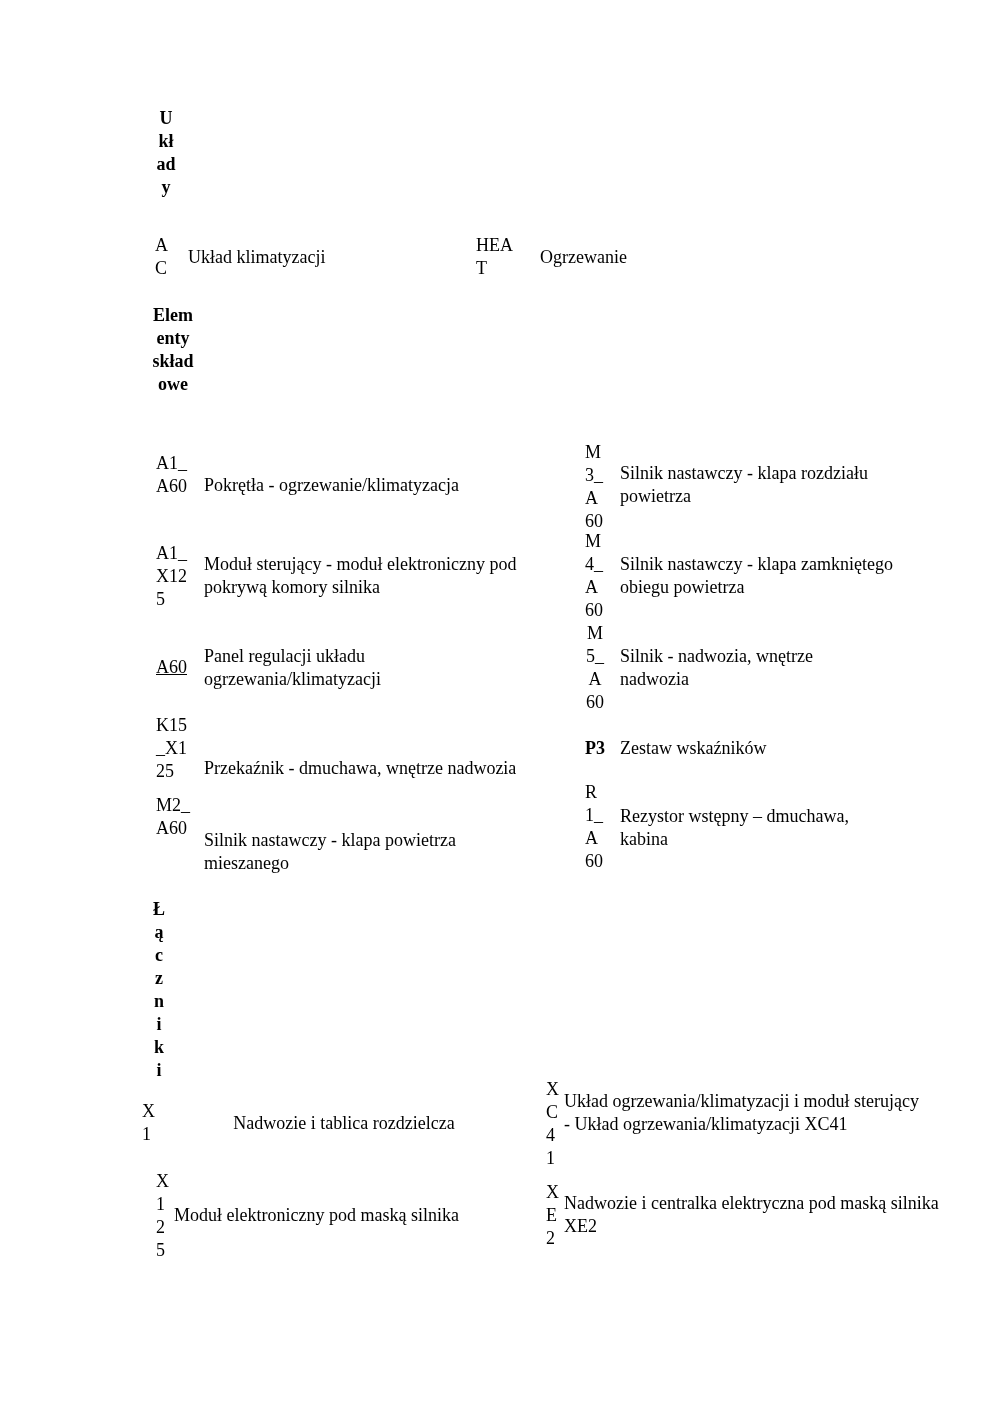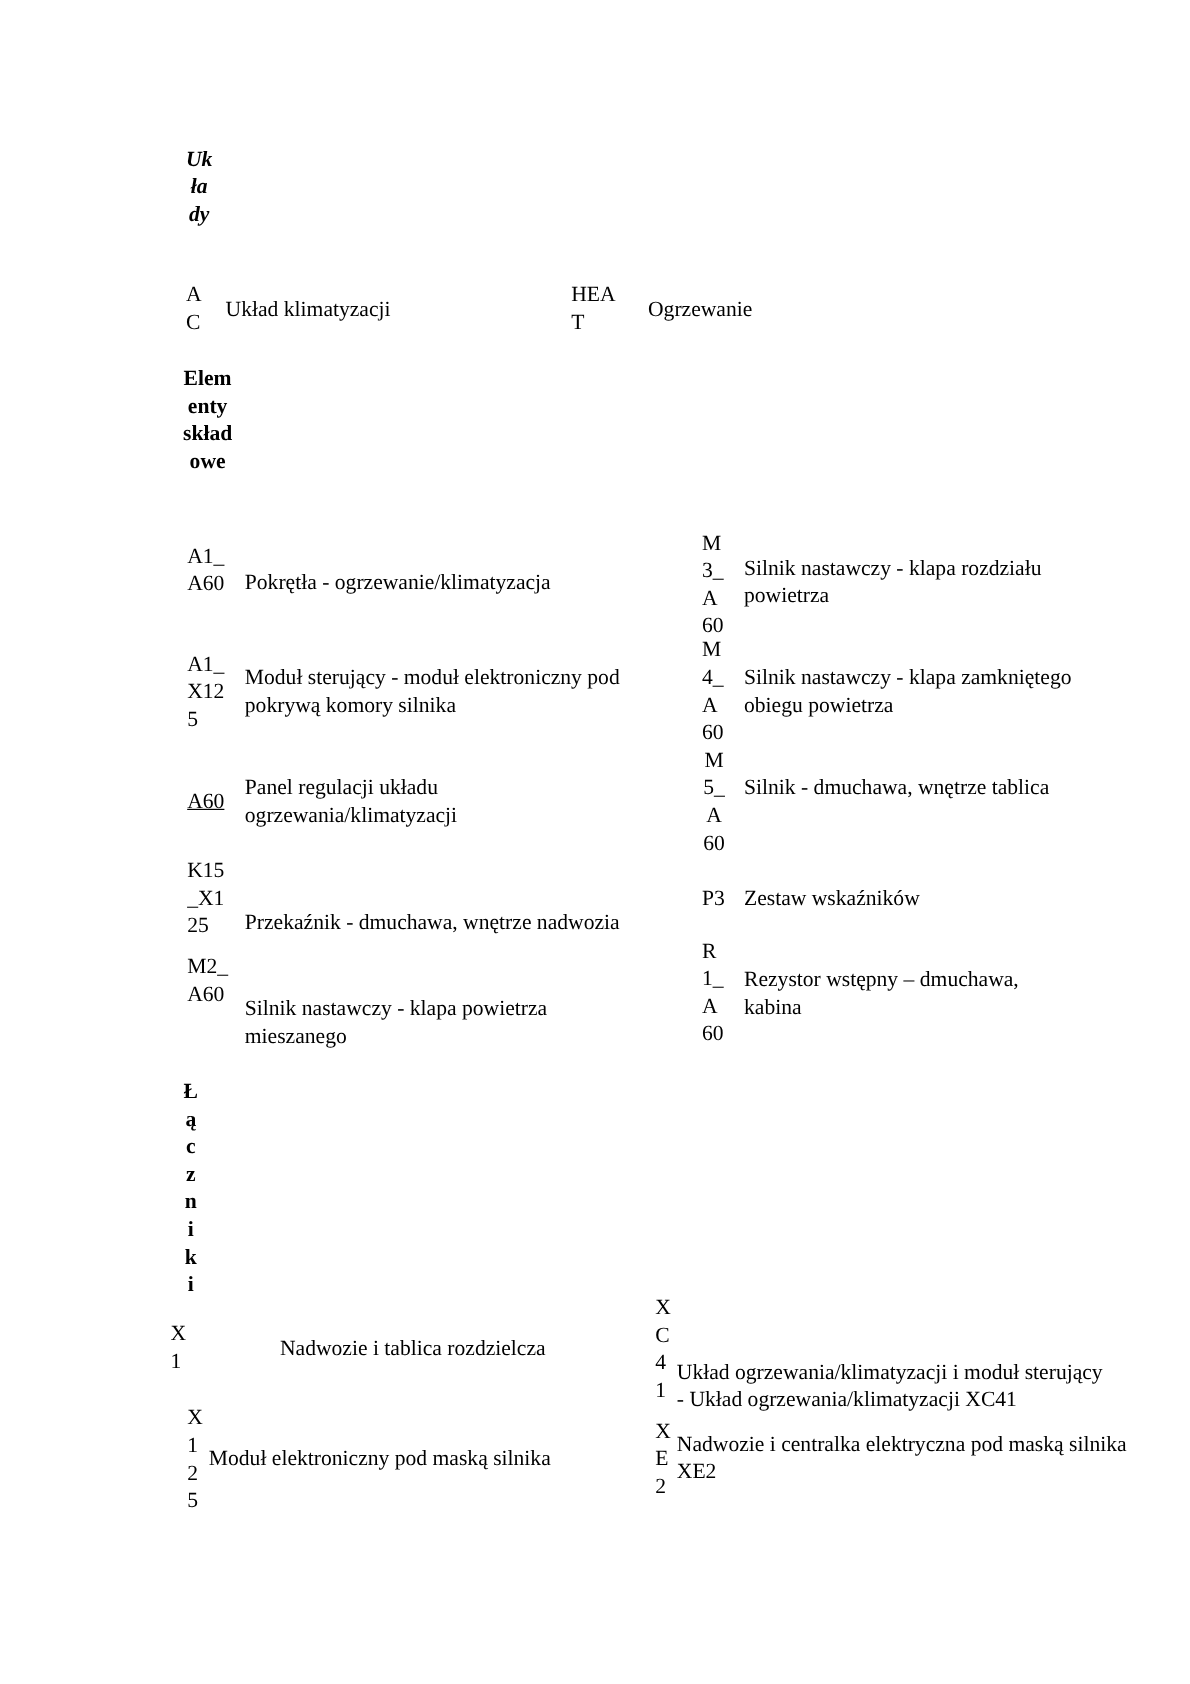--- a/index.html
+++ b/index.html
@@ -6,21 +6,21 @@
     body { width: 992px; height: 1403px; position: relative; overflow: hidden;
       font-family: "Liberation Serif", "DejaVu Serif", serif; color: #000; font-size: 18px; line-height: 23px; }
     .abs { position: absolute; }
     .head { font-weight: bold; text-align: center; word-break: break-all; }
     .code { word-break: break-all; }
     .desc { }
   </style>
 </head>
 <body>
 
-<div class="abs head" style="left:155px; top:121px; width:22px;font-style:italic;">Układy</div>
+<div class="abs head" style="left:155px; top:107px; width:22px;">Układy</div>
 
 <div class="abs code" style="left:155px; top:234px; width:18px;">AC</div>
 <div class="abs desc" style="left:188px; top:246px; width:260px;">Układ klimatyzacji</div>
 
 <div class="abs code" style="left:476px; top:234px; width:44px;">HEAT</div>
 <div class="abs desc" style="left:540px; top:246px; width:200px;">Ogrzewanie</div>
 
 <div class="abs head" style="left:152px; top:304px; width:42px;">Elementy składowe</div>
 
 <div class="abs code" style="left:156px; top:452px; width:36px;">A1_A60</div>
@@ -38,33 +38,33 @@
 <div class="abs code" style="left:156px; top:794px; width:36px;">M2_A60</div>
 <div class="abs desc" style="left:204px; top:805px; width:300px;margin-top:24px;">Silnik nastawczy - klapa powietrza mieszanego</div>
 
 <div class="abs code" style="left:585px; top:441px; width:20px;">M3_A60</div>
 <div class="abs desc" style="left:620px; top:462px; width:300px;">Silnik nastawczy - klapa rozdziału powietrza</div>
 
 <div class="abs code" style="left:585px; top:530px; width:20px;">M4_A60</div>
 <div class="abs desc" style="left:620px; top:553px; width:320px;">Silnik nastawczy - klapa zamkniętego obiegu powietrza</div>
 
 <div class="abs code" style="left:585px; top:622px; width:20px;text-align:center;">M5_A60</div>
-<div class="abs desc" style="left:620px; top:645px; width:260px;">Silnik - dmuchawa, wnętrze tablica</div>
+<div class="abs desc" style="left:620px; top:645px; width:260px;">Silnik - nadwozia, wnętrze nadwozia</div>
 
-<div class="abs code" style="left:585px; top:737px; width:30px;">P3</div>
+<div class="abs code" style="left:585px; top:737px; width:30px;font-weight:bold;">P3</div>
 <div class="abs desc" style="left:620px; top:737px; width:300px;">Zestaw wskaźników</div>
 
 <div class="abs code" style="left:585px; top:781px; width:20px;">R1_A60</div>
 <div class="abs desc" style="left:620px; top:805px; width:280px;">Rezystor wstępny – dmuchawa, kabina</div>
 
 <div class="abs head" style="left:152px; top:898px; width:14px;">Łączniki</div>
 
 <div class="abs code" style="left:142px; top:1100px; width:14px;">X1</div>
 <div class="abs desc" style="left:174px; top:1112px; width:340px;text-align:center;">Nadwozie i tablica rozdzielcza</div>
 
 <div class="abs code" style="left:156px; top:1170px; width:14px;">X125</div>
 <div class="abs desc" style="left:174px; top:1204px; width:360px;">Moduł elektroniczny pod maską silnika</div>
 
 <div class="abs code" style="left:546px; top:1078px; width:14px;">XC41</div>
-<div class="abs desc" style="left:564px; top:1132px; width:360px;">Układ ogrzewania/klimatyzacji i moduł sterujący - Układ ogrzewania/klimatyzacji XC41</div>
+<div class="abs desc" style="left:564px; top:1090px; width:360px;">Układ ogrzewania/klimatyzacji i moduł sterujący - Układ ogrzewania/klimatyzacji XC41</div>
 
 <div class="abs code" style="left:546px; top:1181px; width:14px;">XE2</div>
 <div class="abs desc" style="left:564px; top:1192px; width:380px;">Nadwozie i centralka elektryczna pod maską silnika XE2</div>
 
 </body></html>

